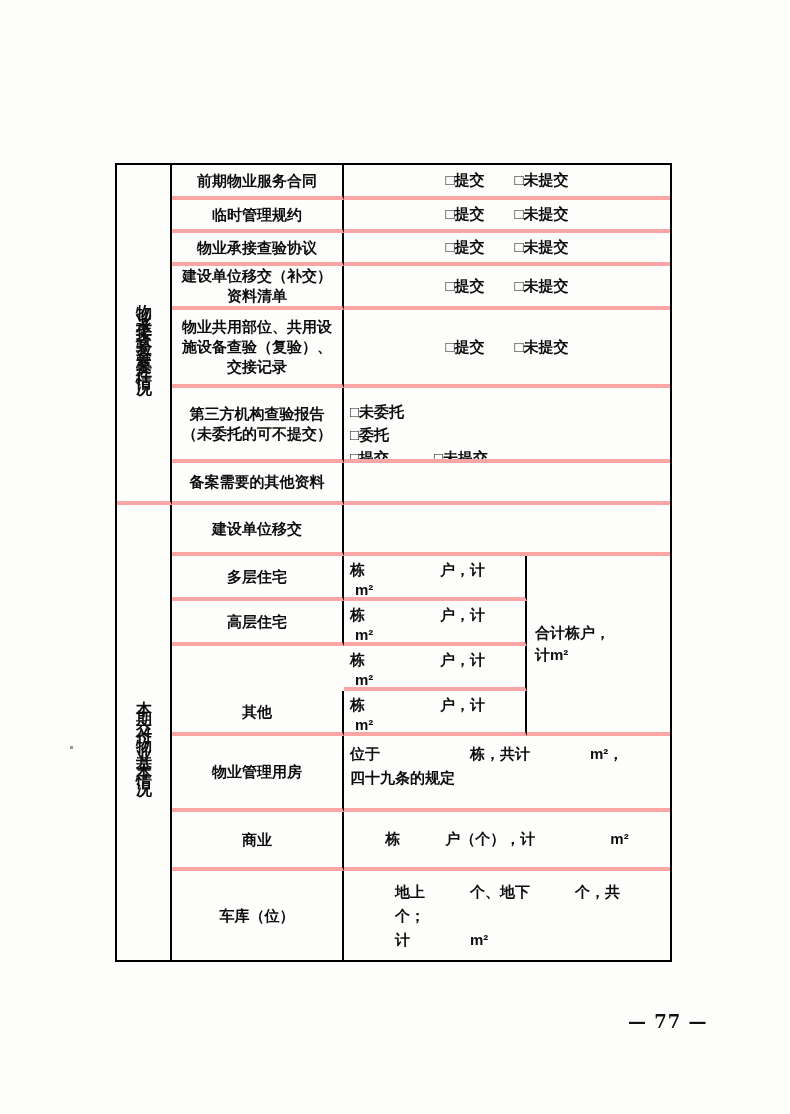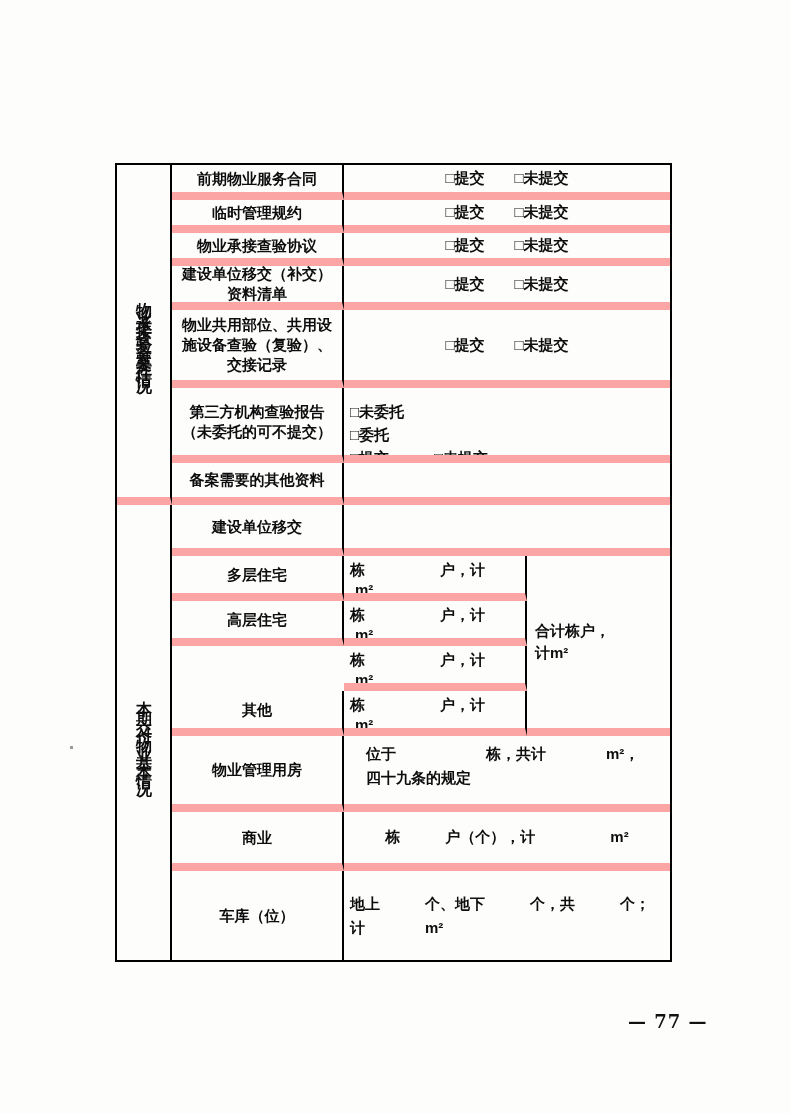--- a/index.html
+++ b/index.html
@@ -15,38 +15,38 @@
     position:absolute;left:115px;top:163px;
     width:553px;height:795px;
     box-sizing:content-box;
     border:2px solid #000;
     display:grid;
     grid-template-columns:55px 172px 183px 143px;
     grid-template-rows:35px 33px 33px 44px 78px 75px 42px 51px 45px 45px 45px 45px 76px 59px 89px;
     font-weight:bold;
     font-size:15px;
   }
-  .c{box-sizing:border-box;border-right:2px solid #000;border-bottom:8px solid #fca5a5;overflow:hidden;}
+  .c{box-sizing:border-box;border-right:2px solid #000;border-bottom:4px solid #fca5a5;overflow:hidden;}
   .nr{border-right:none;}
   .nb{border-bottom:none;}
   .vh-cell{display:flex;align-items:center;justify-content:center;}
   .vh{writing-mode:vertical-rl;text-orientation:upright;font-size:16px;font-weight:bold;}
   .vh1{letter-spacing:7px;}
   .vh2{letter-spacing:9px;}
   .lbl{display:flex;flex-direction:column;align-items:center;justify-content:center;text-align:center;line-height:20px;padding:0 4px;}
   .val{padding:0 6px;}
   .center{display:flex;align-items:center;justify-content:center;text-align:center;}
   .lines-top{padding-top:12px;line-height:23px;}
   .house{padding-top:3px;}
   .house .l1{text-align:left;line-height:21px;}
   .house .l2{padding-left:5px;line-height:19px;}
   .total{display:flex;flex-direction:column;justify-content:center;padding:0 8px;line-height:22px;}
   .total .trow{display:flex;justify-content:flex-start;}
-  .proom{padding:6px 22px 0;line-height:23.5px;}
-  .garage{display:flex;flex-direction:column;justify-content:center;line-height:24px;padding:0 6px;}
+  .proom{padding:6px 6px 0;line-height:23.5px;}
+  .garage{display:flex;flex-direction:column;justify-content:center;line-height:24px;padding:0 6px;margin-left:45px;}
   .pageno{
     position:absolute;left:628px;top:1011px;
     font-family:"DejaVu Serif",serif;
     font-weight:bold;font-size:18px;letter-spacing:1px;
     color:#111;
   }
   .speck{position:absolute;left:70px;top:746px;width:3px;height:3px;background:#9a9a9a;}
 </style>
 </head>
 <body>

